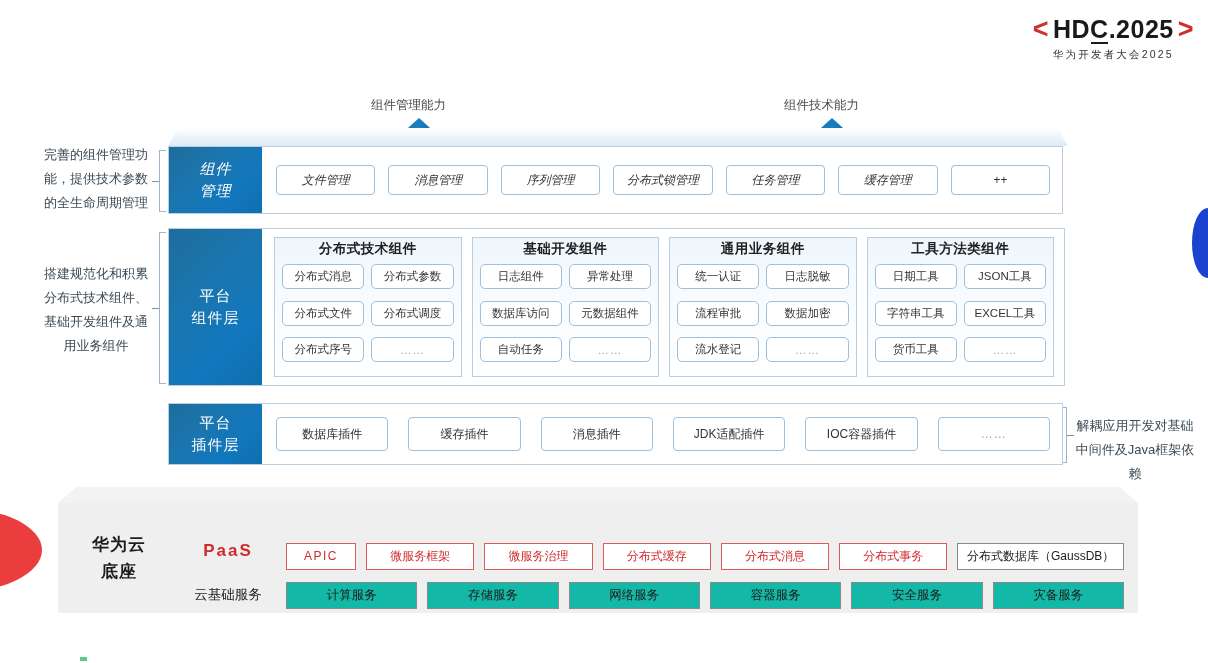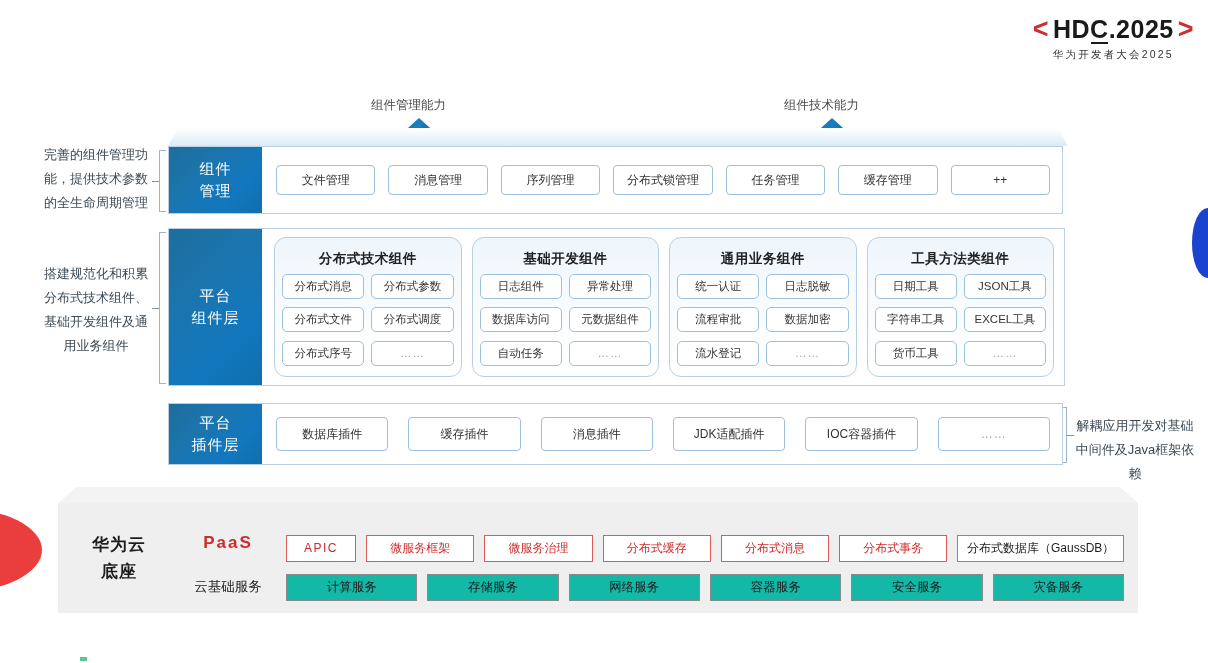--- a/index.html
+++ b/index.html
@@ -85,33 +85,33 @@
 
   
   .chip{
     border:1px solid #9dc0dd;border-radius:4px;background:#ffffff;
     display:flex;align-items:center;justify-content:center;
     font-size:12px;color:#333;box-sizing:border-box;white-space:nowrap;
   }
   .chip.dots{color:#9aa4ad;letter-spacing:1px;}
 
   
-  #row-mgmt{left:168px;top:146px;width:895px;height:68px;}
+  #row-mgmt{left:168px;top:146px;width:895px;height:68px;font-style:italic;}
   #row-mgmt .layer-tab{width:93px;align-self:stretch;}
   #row-mgmt .layer-body{padding:0 12px 0 14px;gap:13px;}
   #row-mgmt .chip{height:30px;flex:1 1 0;}
 
   
   #row-comp{left:168px;top:228px;width:897px;height:158px;}
   #row-comp .layer-tab{width:93px;align-self:stretch;}
   #row-comp .layer-body{padding:8px 10px 8px 12px;gap:10px;align-items:stretch;}
   .group{
-    flex:1 1 0;border:1px solid #b7cfe4;border-radius:12px;
+    flex:1 1 0;border:1px solid #b7cfe4;border-radius:0;
     background:linear-gradient(180deg,#eef6fc 0%,#f9fcfe 55%,#ffffff 100%);
-    padding:10px 7px 7px;box-sizing:border-box;
+    padding:0 7px 7px;box-sizing:border-box;
     display:flex;flex-direction:column;
   }
   .group-title{
     text-align:center;font-size:13.5px;font-weight:bold;color:#222;
     margin:2px 0 6px;letter-spacing:.5px;
   }
   .group-grid{
     flex:1 1 auto;display:grid;grid-template-columns:1fr 1fr;
     gap:5px 7px;
   }
@@ -149,21 +149,21 @@
   }
   .base{
     position:absolute;left:58px;top:503px;width:1080px;height:110px;
     background:#efefef;
   }
   .base-left{
     position:absolute;left:0;top:0;width:122px;height:110px;
     display:flex;flex-direction:column;align-items:center;justify-content:center;
     font-size:17px;font-weight:bold;color:#1d1d1d;line-height:1.6;letter-spacing:1px;
   }
-  .base-rows{position:absolute;left:122px;top:4px;right:14px;height:110px;
+  .base-rows{position:absolute;left:122px;top:12px;right:14px;height:110px;
     display:flex;flex-direction:column;justify-content:center;gap:12px;}
   .base-row{display:flex;align-items:center;gap:10px;}
   .base-row-label{
     flex:0 0 96px;text-align:center;white-space:nowrap;
   }
   .lbl-paas{font-size:17px;font-weight:bold;color:#d02b2b;letter-spacing:2px;}
   .lbl-cloud{font-size:13.5px;color:#1d1d1d;}
   .base-chip{
     flex:1 1 0;height:27px;border:1px solid #e05a5a;color:#d02b2b;
     background:#ffffff;display:flex;align-items:center;justify-content:center;

